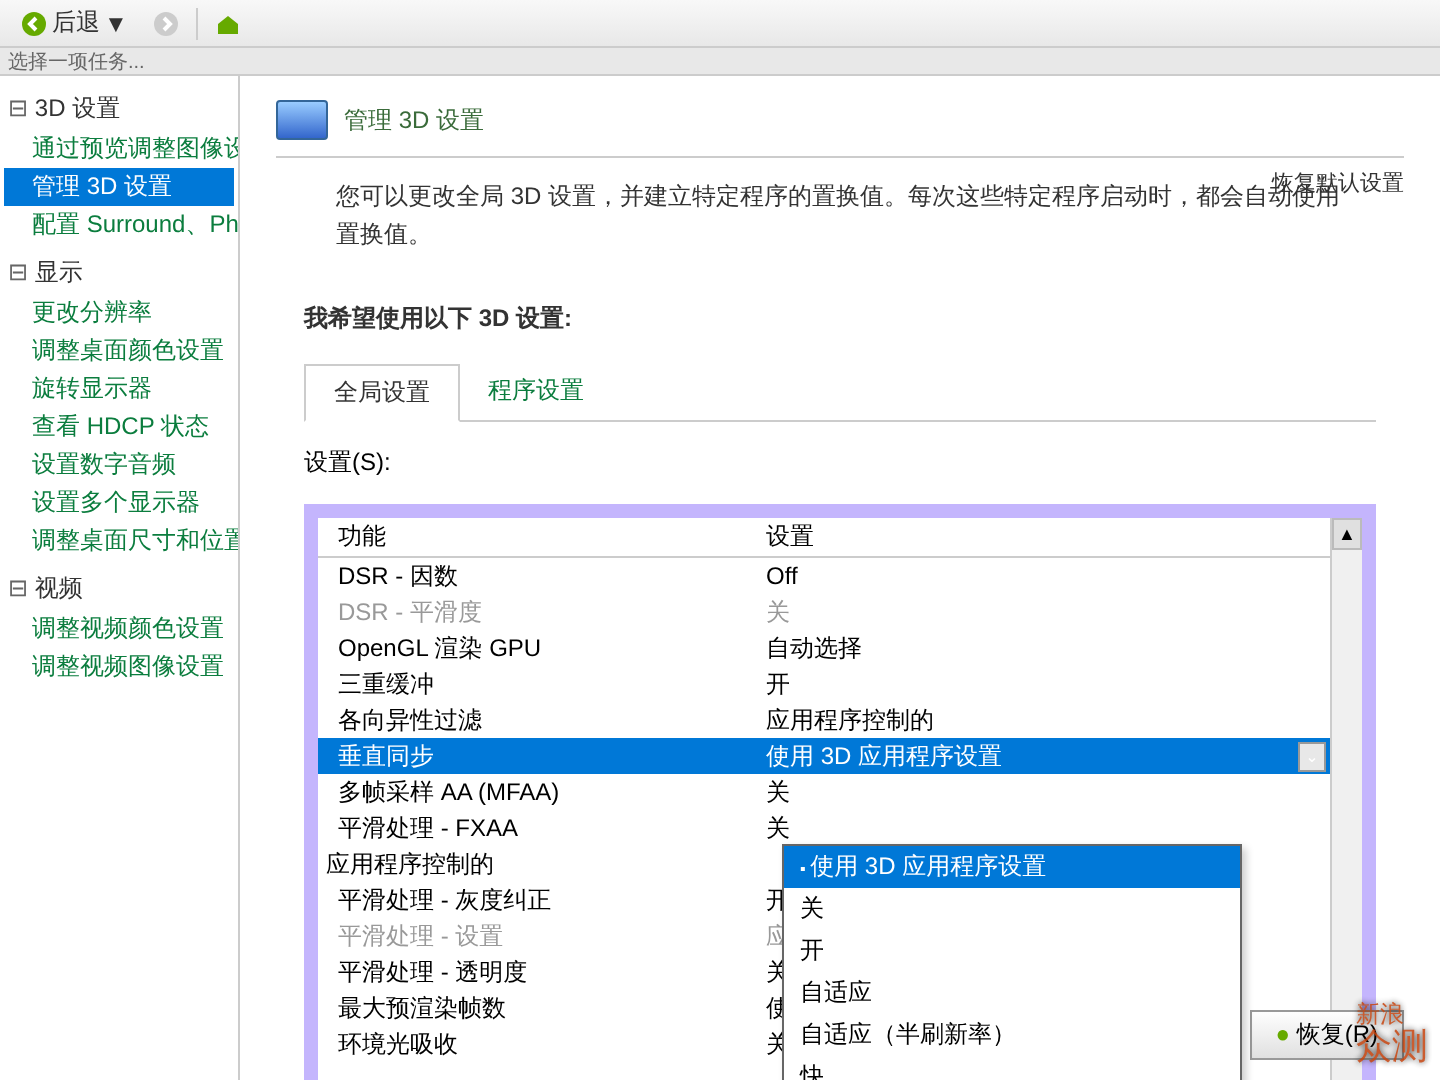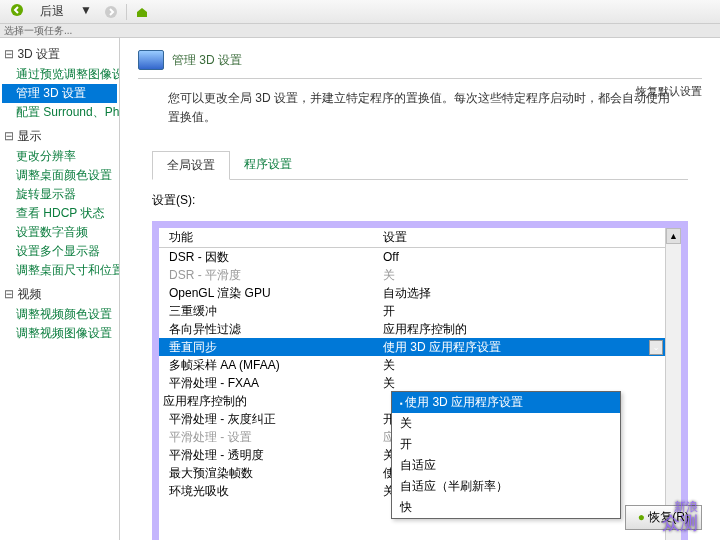--- a/index.html
+++ b/index.html
@@ -1,18 +1,18 @@
 <!DOCTYPE html>
 <html><head>
 <meta charset="utf-8">
 <style>
 *{box-sizing:border-box;margin:0;padding:0;font-family:"Microsoft YaHei","SimSun",sans-serif;font-size:12px}
 body{width:720px;height:540px;background:#fff;overflow:hidden;position:relative}
 .toolbar{height:24px;background:linear-gradient(#f8f8f8,#e8e8e8);border-bottom:1px solid #ccc;display:flex;align-items:center;padding:0 6px;gap:4px}
-.toolbar button{background:none;border:none;display:flex;align-items:flex-start;gap:16px;color:#333;cursor:pointer;padding:2px 4px}
+.toolbar button{background:none;border:none;display:flex;align-items:center;gap:2px;color:#333;cursor:pointer;padding:2px 4px}
 .toolbar .disabled{color:#aaa}
 .toolbar .sep{width:1px;height:16px;background:#ccc}
 .toolbar .ico{width:14px;height:14px;display:inline-block}
 .task{height:14px;background:#e8e8e8;border-bottom:1px solid #ccc;font-size:10px;color:#666;padding:0 4px}
 .main{display:flex;height:502px}
 .sidebar{width:120px;border-right:1px solid #ccc;padding:6px 2px;overflow:hidden}
 .tree-group{margin-bottom:4px}
 .tree-head{color:#333;padding:2px;white-space:nowrap}
 .tree-head::before{content:"⊟ ";color:#666}
 .tree-item{color:#0b7d3e;padding:1px 2px 1px 14px;white-space:nowrap;cursor:pointer}
@@ -40,21 +40,21 @@
 .sb-btn{height:16px;background:#e0e0e0;border:1px solid #bbb;text-align:center;font-size:9px;line-height:14px}
 .sb-track{flex:1}
 .dropdown{position:absolute;left:232px;top:163px;width:230px;background:#fff;border:1px solid #666;z-index:10;box-shadow:2px 2px 4px rgba(0,0,0,.2)}
 .dd-item{padding:2px 8px;cursor:pointer}
 .dd-item.sel{background:#0078d7;color:#fff}
 .dd-item.sel::before{content:"▪ ";font-size:8px}
 .combo{position:absolute;right:2px;top:1px;width:14px;height:15px;background:#e8e8e8;border:1px solid #999;text-align:center;font-size:8px;line-height:13px}
 .footer{position:absolute;right:18px;bottom:10px}
 .btn-restore{padding:3px 12px;background:linear-gradient(#fefefe,#e0e0e0);border:1px solid #999;cursor:pointer}
 .btn-restore::before{content:"● ";color:#6a0}
-.watermark{position:absolute;right:22px;bottom:6px;color:#8b5cf6;text-shadow:0 0 3px #000;font-size:14px;opacity:.85;text-align:right;line-height:1.1;pointer-events:none}
+.watermark{position:absolute;right:6px;bottom:6px;color:#c2410c;text-shadow:0 0 3px #000;font-size:14px;opacity:.85;text-align:left;line-height:1.1;pointer-events:none}
 .watermark .big{font-size:18px;font-weight:normal}
 </style>
 </head>
 <body>
 
 <div class="toolbar">
   <button>
     <svg class="ico" viewBox="0 0 14 14">
         <circle cx="7" cy="7" r="6" fill="#6a0"></circle>
         <path d="M8 4L5 7l3 3" stroke="#fff" fill="none" stroke-width="2"></path>
@@ -101,20 +101,21 @@
       </div>
     </div>
   <div class="content">
     <div class="page-title">
       <span class="ico-mon"></span>
       <span>管理 3D 设置</span>
     </div>
     <div class="restore-link">恢复默认设置</div>
     <hr>
     <div class="desc">您可以更改全局 3D 设置，并建立特定程序的置换值。每次这些特定程序启动时，都会自动使用置换值。</div>
+    <div class="want">我希望使用以下 3D 设置:</div>
     <div class="tabs" id="tabs">
         <div class="tab act">全局设置</div>
         <div class="tab">程序设置</div>
       </div>
     <div class="label-s">设置(S):</div>
     <div class="grid-wrap">
       <div class="grid-body" id="grid">
           <div class="row hd">
             <div class="c1">功能</div>
             <div class="c2">设置</div>

